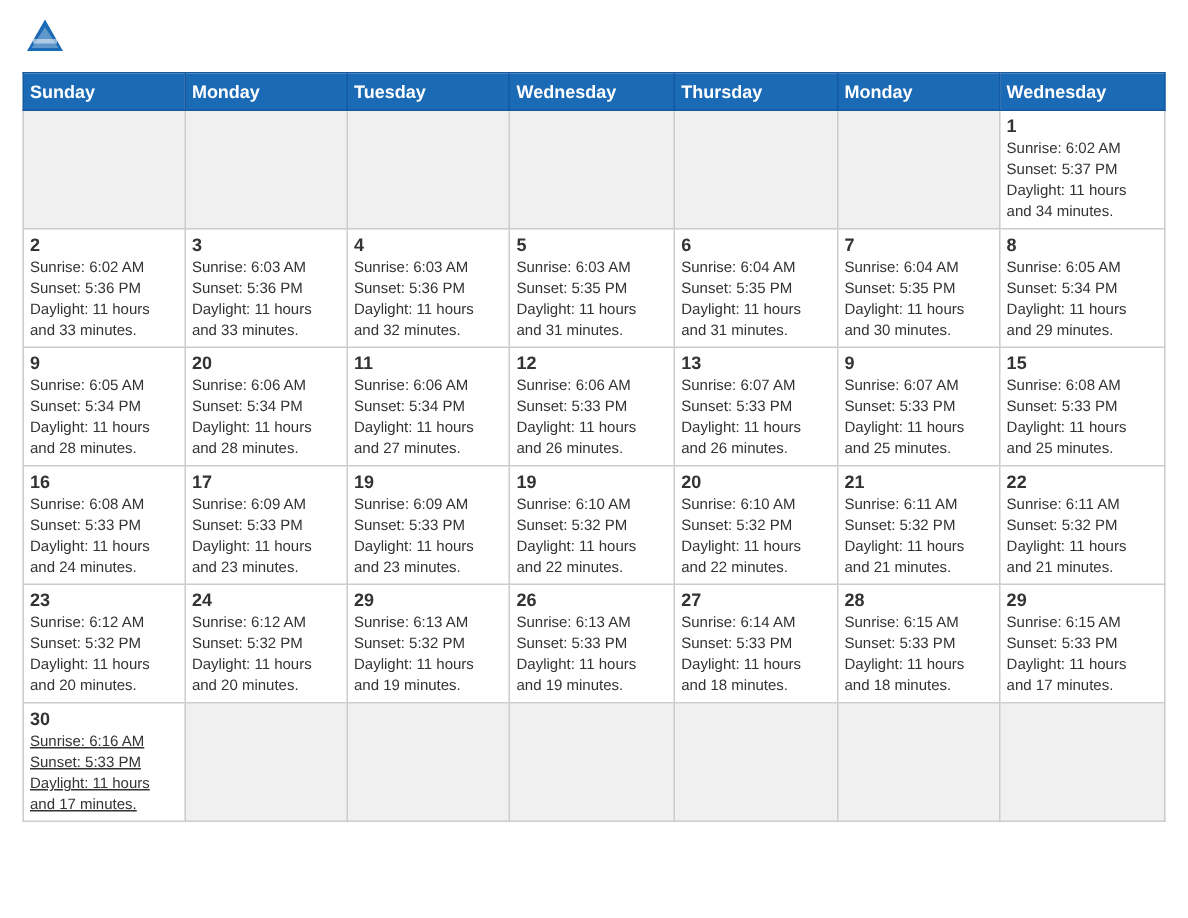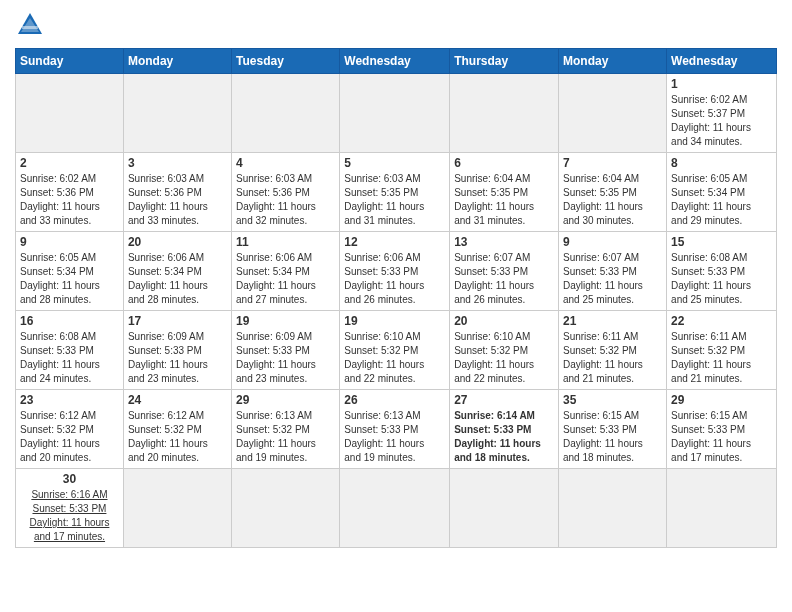--- a/index.html
+++ b/index.html
@@ -86,21 +86,20 @@
       color: #333;
       margin-bottom: 2px;
     }
     .day-info {
       font-size: 10px;
       line-height: 1.4;
       color: #333;
     }
     .last-row td {
       height: 65px;
-      text-align: center;
     }
   </style>
 </head>
 <body>
 
 <div class="page">
   <div class="header">
     <div class="logo">
       <svg class="logo-icon" viewBox="0 0 30 30">
         <polygon points="15,3 27,24 3,24" fill="#1a6ab5"></polygon>
@@ -322,27 +321,27 @@
           </td>
           <td>
             <div class="day-number">26</div>
             <div class="day-info" style="white-space: pre-line;">Sunrise: 6:13 AM
 Sunset: 5:33 PM
 Daylight: 11 hours
 and 19 minutes.</div>
           </td>
           <td>
             <div class="day-number">27</div>
-            <div class="day-info" style="white-space: pre-line; font-weight: bold;">Sunrise: 6:14 AM
+            <div class="day-info" style="white-space: pre-line;">Sunrise: 6:14 AM
 Sunset: 5:33 PM
 Daylight: 11 hours
 and 18 minutes.</div>
           </td>
           <td>
-            <div class="day-number">35</div>
+            <div class="day-number">28</div>
             <div class="day-info" style="white-space: pre-line;">Sunrise: 6:15 AM
 Sunset: 5:33 PM
 Daylight: 11 hours
 and 18 minutes.</div>
           </td>
           <td>
             <div class="day-number">29</div>
             <div class="day-info" style="white-space: pre-line;">Sunrise: 6:15 AM
 Sunset: 5:33 PM
 Daylight: 11 hours

